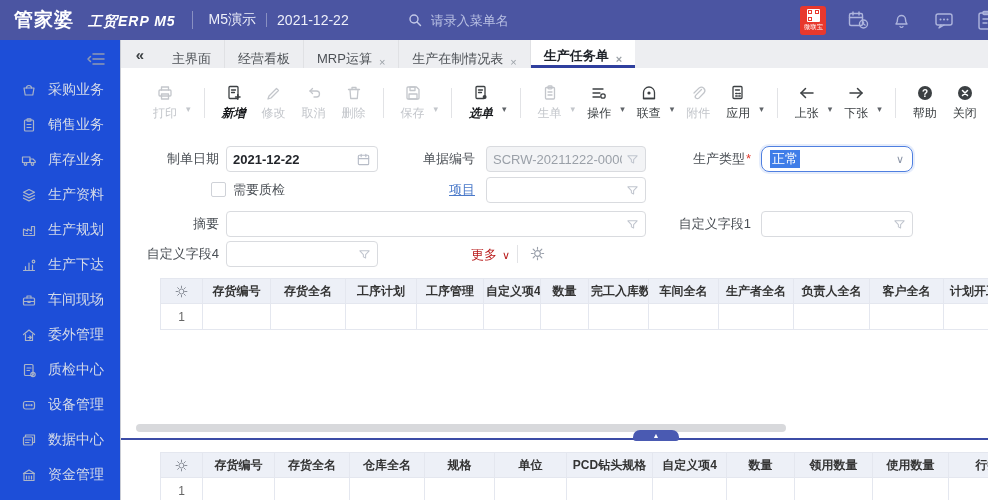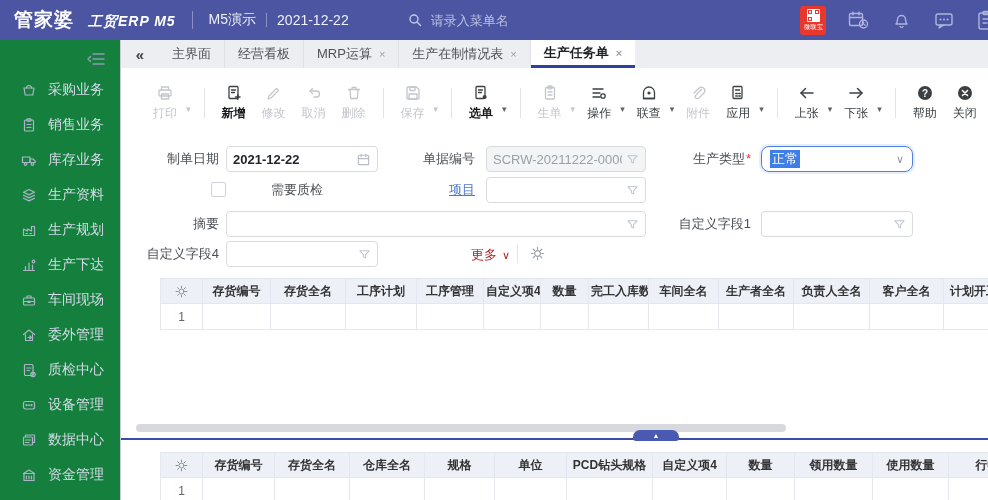--- a/index.html
+++ b/index.html
@@ -25,47 +25,47 @@
   .qrbadge { width:26px; height:29px; background:#e8382d; border-radius:3px;
     display:flex; flex-direction:column; align-items:center; justify-content:center; overflow:hidden; }
   .qrbadge .qr { width:13px; height:13px; background:#fff; border-radius:1px; position:relative; margin-top:1px; }
   .qrbadge .qr i { position:absolute; width:4px; height:4px; border:1px solid #e8382d; }
   .qrbadge .qr i:nth-child(1){left:1px;top:1px} .qrbadge .qr i:nth-child(2){right:1px;top:1px}
   .qrbadge .qr i:nth-child(3){left:1px;bottom:1px}
   .qrbadge .txt { font-size:7px; line-height:10px; color:#fff; transform:scale(.9); white-space:nowrap; }
 
   
   .sidebar { position:absolute; left:0; top:40px; width:120px; height:460px;
-    background:#15803d; overflow:hidden; }
+    background:#1d4ed8; overflow:hidden; }
   .collapse-row { height:30px; display:flex; justify-content:flex-end; align-items:center; padding:8px 14px 0 0; }
   .side-item { height:35px; display:flex; align-items:center; gap:11px; padding-left:21px;
     color:#d4dae8; font-size:14px; cursor:pointer; }
   .side-item svg { flex:0 0 auto; }
   .side-items { margin-top:2px; }
 
   
   .main { position:absolute; left:120px; top:40px; width:868px; height:460px;
     background:#edeef1; border-left:1px solid #c9ccd4; }
   .tabbar { height:28px; display:flex; align-items:stretch; background:#edeef1; font-size:13px; color:#4d5156; }
   .tab-back { width:38px; display:flex; align-items:center; justify-content:center;
     font-size:15px; color:#3c4043; font-weight:bold; cursor:pointer; }
-  .tab { display:flex; align-items:center; padding:0 13px; gap:7px; cursor:pointer;
+  .tab { display:flex; align-items:flex-end; padding:0 13px; gap:7px; cursor:pointer;
     border-right:1px solid #e0e1e4; white-space:nowrap; }
   .tab .x { font-size:11px; color:#9aa0a6; }
   .tab.active { background:#fff; color:#1f2329; font-weight:bold;
     border-bottom:3px solid #2f3f9e; border-right:none; }
   .panel { position:absolute; left:0; top:28px; width:868px; height:432px; background:#fff; overflow:hidden; }
 
   
   .tbar { position:absolute; left:24px; top:10px; height:50px; display:flex; align-items:center; }
   .titem { display:flex; align-items:center; }
   .tbtn { display:flex; flex-direction:column; align-items:center; gap:3px; width:40px;
     background:none; border:none; color:#3c4043; font-size:12px; cursor:pointer; font-family:inherit; }
   .tbtn .lbl { white-space:nowrap; }
-  .tbtn.em .lbl { font-weight:bold; color:#17191c; }
+  .tbtn.em .lbl { font-weight:bold; color:#17191c;font-style:italic; }
   .titem.dis .tbtn, .titem.dis .caret { color:#c3c6cb; cursor:default; }
   .caret { color:#5f6368; font-size:9px; margin:12px 4px 0 1px; }
   .caret::after { content:"▾"; }
   .tdiv { width:1px; height:30px; background:#e2e3e6; margin:0 9px; }
 
   
   .form { position:absolute; left:0; top:66px; width:868px; height:144px; font-size:13px; color:#4a4f55; }
   .f-label { position:absolute; height:26px; line-height:26px; text-align:right; white-space:nowrap; }
   .f-input { position:absolute; height:26px; border:1px solid #d9dbdf; border-radius:4px;
     background:#fff; display:flex; align-items:center; padding:0 6px; }
@@ -485,21 +485,21 @@
             </svg>
           </span>
       </div>
       <div class="f-label" style="left:520px;width:110px;top:12px"><span>生产类型</span><span class="req">*</span></div>
       <div class="f-select" style="left:640px;width:152px;top:12px">
         <span class="sel-text">正常</span>
         <span class="sel-caret"></span>
       </div>
 
       <span class="cb" style="left:90px;top:48px"></span>
-      <div class="f-label" style="left:112px;width:90px;top:43px;text-align:right">需要质检</div>
+      <div class="f-label" style="left:112px;width:90px;top:43px;text-align:left">需要质检</div>
       <div class="f-label" style="left:240px;width:114px;top:43px"><span class="link">项目</span></div>
       <div class="f-input" style="left:365px;width:160px;top:43px">
         <input style="">
         <span class="tail">
             <svg width="13" height="13" viewBox="0 0 14 14" fill="none" stroke="#c0c5ce" stroke-width="1.1">
               <path d="M2 3h10l-3.8 4.2v3.6l-2.4-1.2V7.2z"></path>
             </svg>
           </span>
       </div>
 

